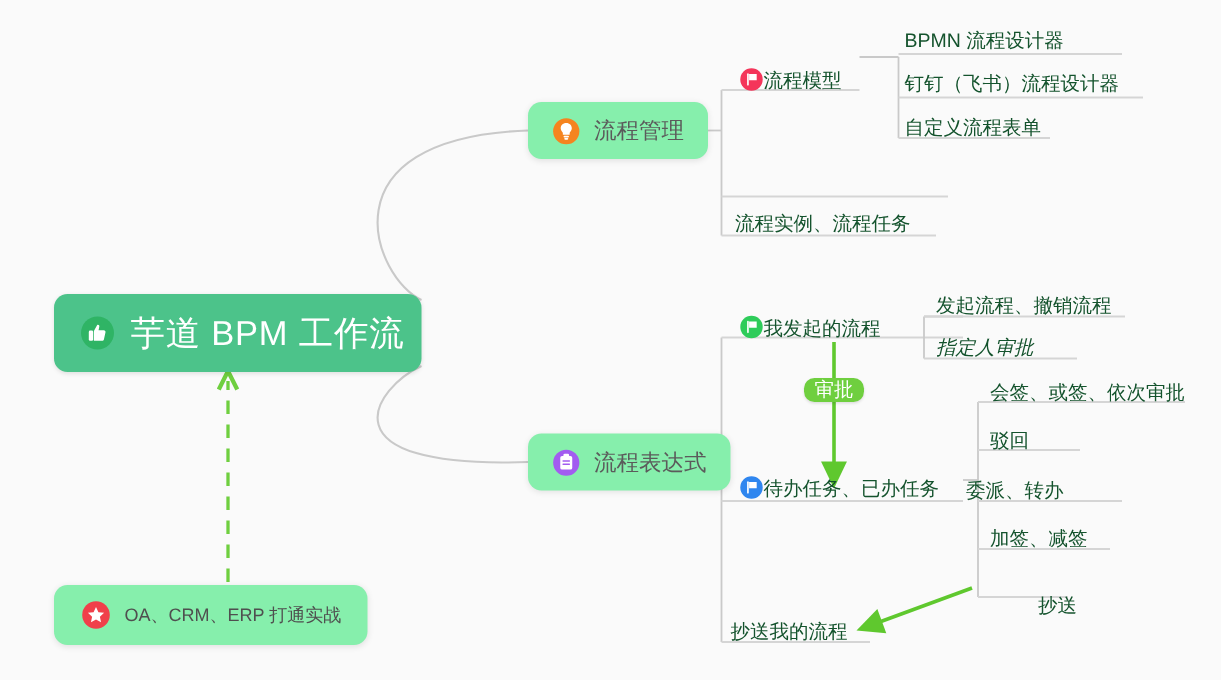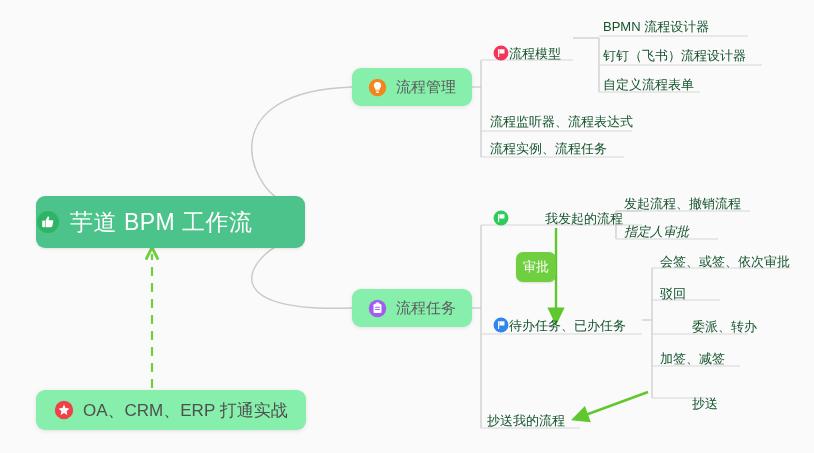--- a/index.html
+++ b/index.html
@@ -34,24 +34,25 @@
     box-sizing: border-box;
     display: flex;
     align-items: center;
     white-space: nowrap;
   }
 
   
   .root-node {
     left: 36px;
     top: 196px;
-    width: 269px;
+    width: 245px;
     height: 52px;
     background: #4cc38a;
     border-radius: 9px;
+    padding-left: 17px;
     box-shadow: 0 1px 3px rgba(0,0,0,0.10);
   }
   .root-label {
     color: #ffffff;
     font-size: 23px;
     letter-spacing: 0.5px;
     margin-left: 10px;
   }
 
   
@@ -71,21 +72,21 @@
   .node-process-mgmt { left: 352px; top: 68px; }
   .node-approval-center { left: 352px; top: 289px; }
 
   .bottom-card {
     left: 36px;
     top: 390px;
     height: 40px;
     padding: 0 18px;
   }
   .bottom-card .card-label {
-    font-size: 17px;
+    font-size: 12px;
     color: #4f4f4f;
   }
 
   
   .plain {
     height: 28px;
     color: #14532d;
     font-size: 13px;
     align-items: center;
   }
@@ -97,24 +98,24 @@
     display: inline-flex;
     align-items: center;
     justify-content: center;
     flex: 0 0 auto;
   }
   .icon svg { display: block; }
 
   
   .pill {
     position: absolute;
-    left: 516px;
+    left: 536px;
     top: 252px;
     width: 40px;
-    height: 30px;
+    height: 16px;
     background: #6fcf3f;
     border-radius: 7px;
     display: flex;
     align-items: center;
     justify-content: center;
     color: #ffffff;
     font-size: 13px;
     box-shadow: 0 1px 2px rgba(0,0,0,0.12);
   }
 </style>
@@ -217,42 +218,39 @@
   </div>
 
   <div class="node plain" style="left:603px; top:70px;">
     <span class="plain-label">自定义流程表单</span>
   </div>
 
   <div class="node plain" style="left:603px; top:41px;">
     <span class="plain-label">钉钉（飞书）流程设计器</span>
   </div>
 
-  <div class="node plain" style="left:490px; top:107px;">
-    <span class="plain-label">流程监听器、流程表达式</span>
-  </div>
 
   <div class="node plain" style="left:490px; top:134px;">
     <span class="plain-label">流程实例、流程任务</span>
   </div>
 
   <div class="node card node-approval-center">
     <span class="icon">
       <svg width="19" height="19" viewBox="0 0 20 20">
         <circle cx="10" cy="10" r="9.2" fill="#a25cf0"></circle>
         <rect x="5.8" y="5.2" width="8.4" height="9.6" rx="1.3" fill="#ffffff"></rect>
         <rect x="8" y="3.6" width="4" height="2.5" rx="1" fill="#ffffff"></rect>
         <rect x="7.3" y="8.2" width="5.4" height="1.05" rx="0.5" fill="#a25cf0"></rect>
         <rect x="7.3" y="10.5" width="5.4" height="1.05" rx="0.5" fill="#a25cf0"></rect>
       </svg>
     </span>
-    <span class="card-label">流程任务</span>
-  </div>
-
-  <div class="node plain" style="left:493px; top:204px;gap:36px;">
+    <span class="card-label">流程表达式</span>
+  </div>
+
+  <div class="node plain" style="left:493px; top:204px;">
     <span class="icon">
       <svg width="16" height="16" viewBox="0 0 18 18">
         <circle cx="9" cy="9" r="8.4" fill="#2ecc5a"></circle>
         <rect x="5.7" y="4.4" width="1.25" height="9.2" rx="0.6" fill="#ffffff"></rect>
         <path d="M7.2 4.8 L12.9 4.8 L12.9 9.6 L7.2 9.6 Z" fill="#ffffff"></path>
       </svg>
     </span>
     <span class="plain-label with-icon">我发起的流程</span>
   </div>
 
@@ -276,21 +274,21 @@
   </div>
 
   <div class="node plain" style="left:660px; top:247px;justify-content:center;">
     <span class="plain-label">会签、或签、依次审批</span>
   </div>
 
   <div class="node plain" style="left:660px; top:279px;">
     <span class="plain-label">驳回</span>
   </div>
 
-  <div class="node plain" style="left:692px; top:312px;">
+  <div class="node plain" style="left:644px; top:312px;">
     <span class="plain-label">委派、转办</span>
   </div>
 
   <div class="node plain" style="left:660px; top:344px;">
     <span class="plain-label">加签、减签</span>
   </div>
 
   <div class="node plain" style="left:692px; top:377px;margin-top:12px;">
     <span class="plain-label">抄送</span>
   </div>

